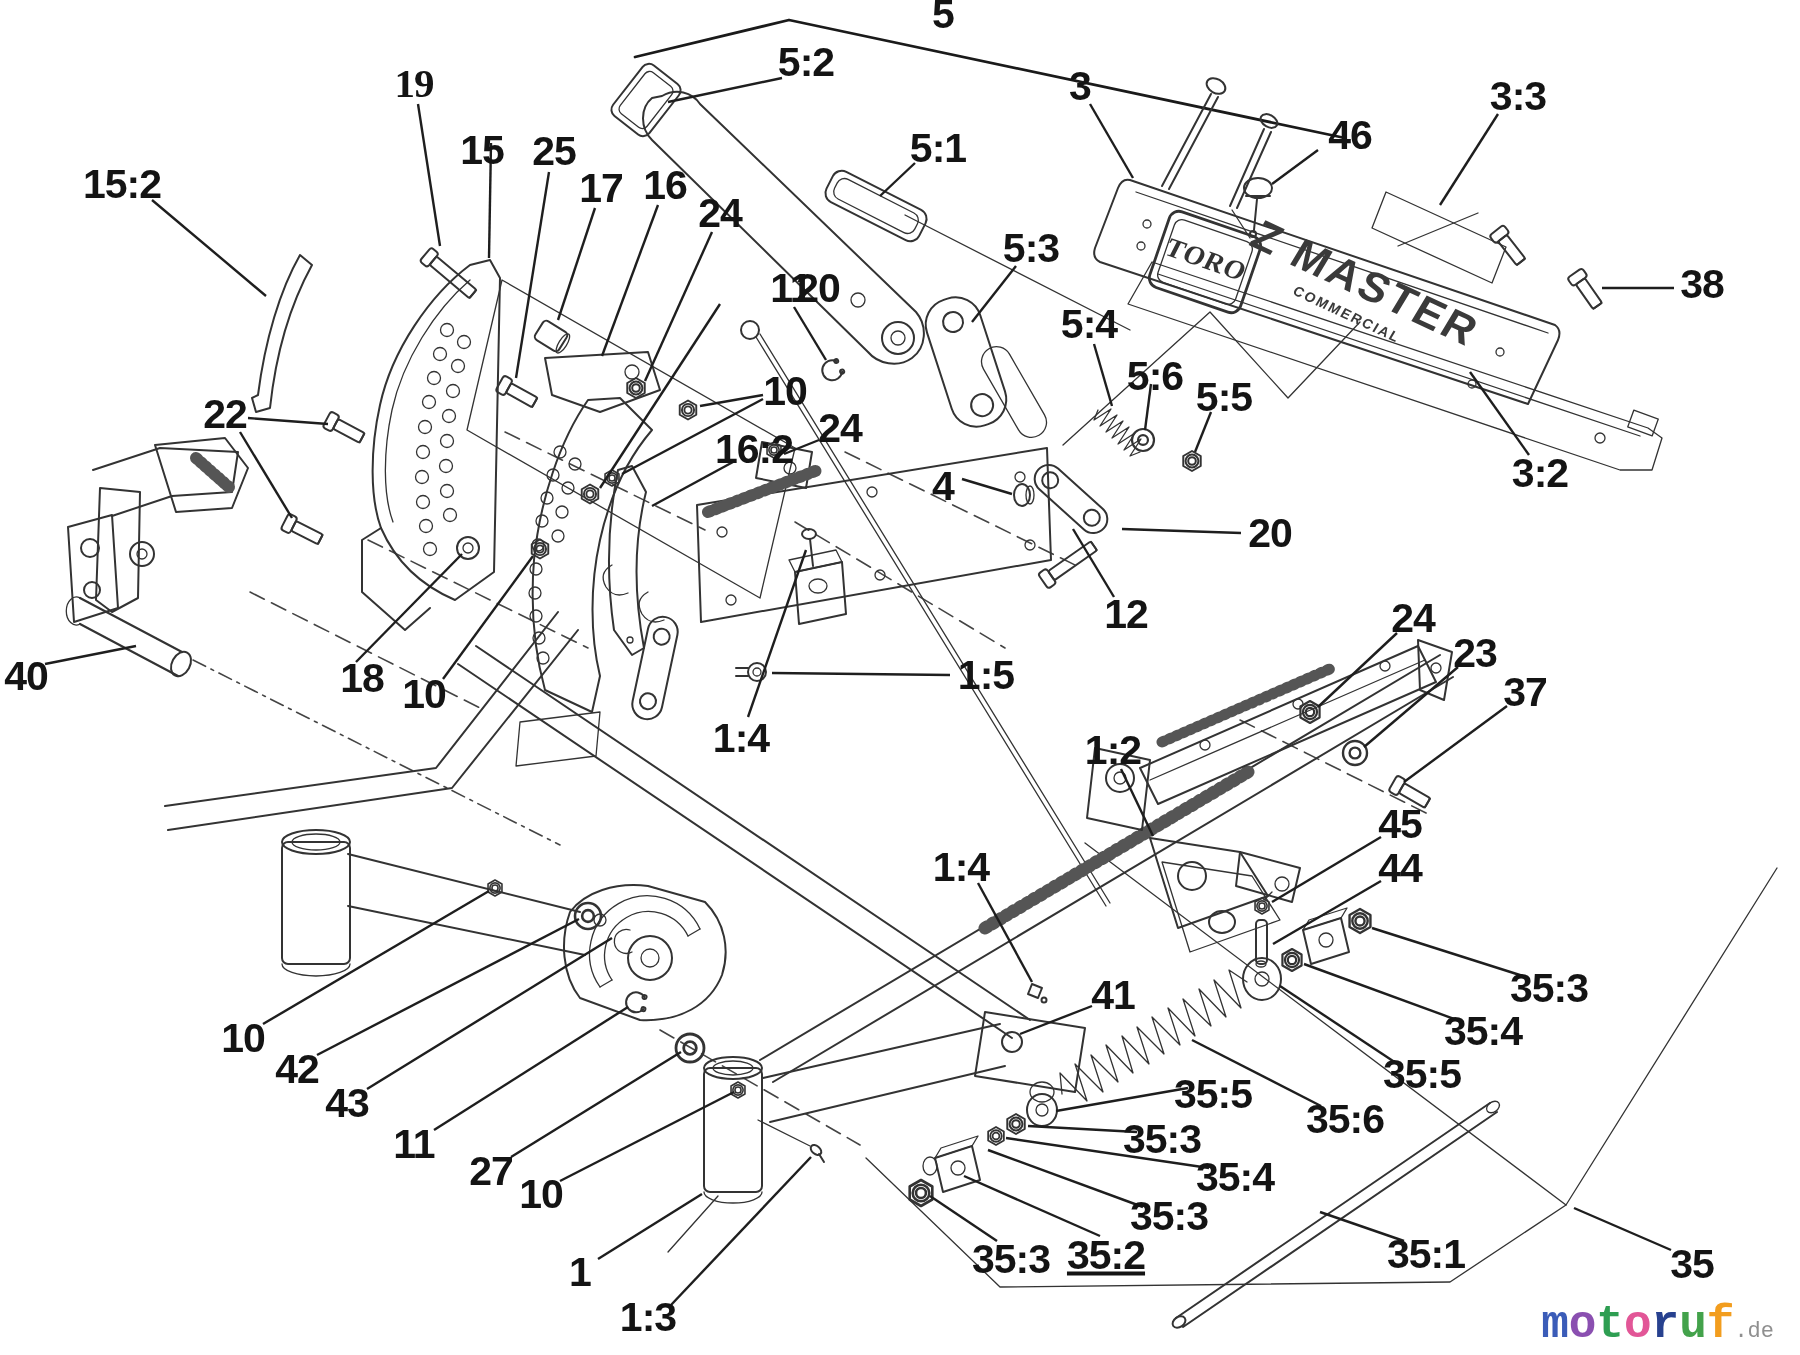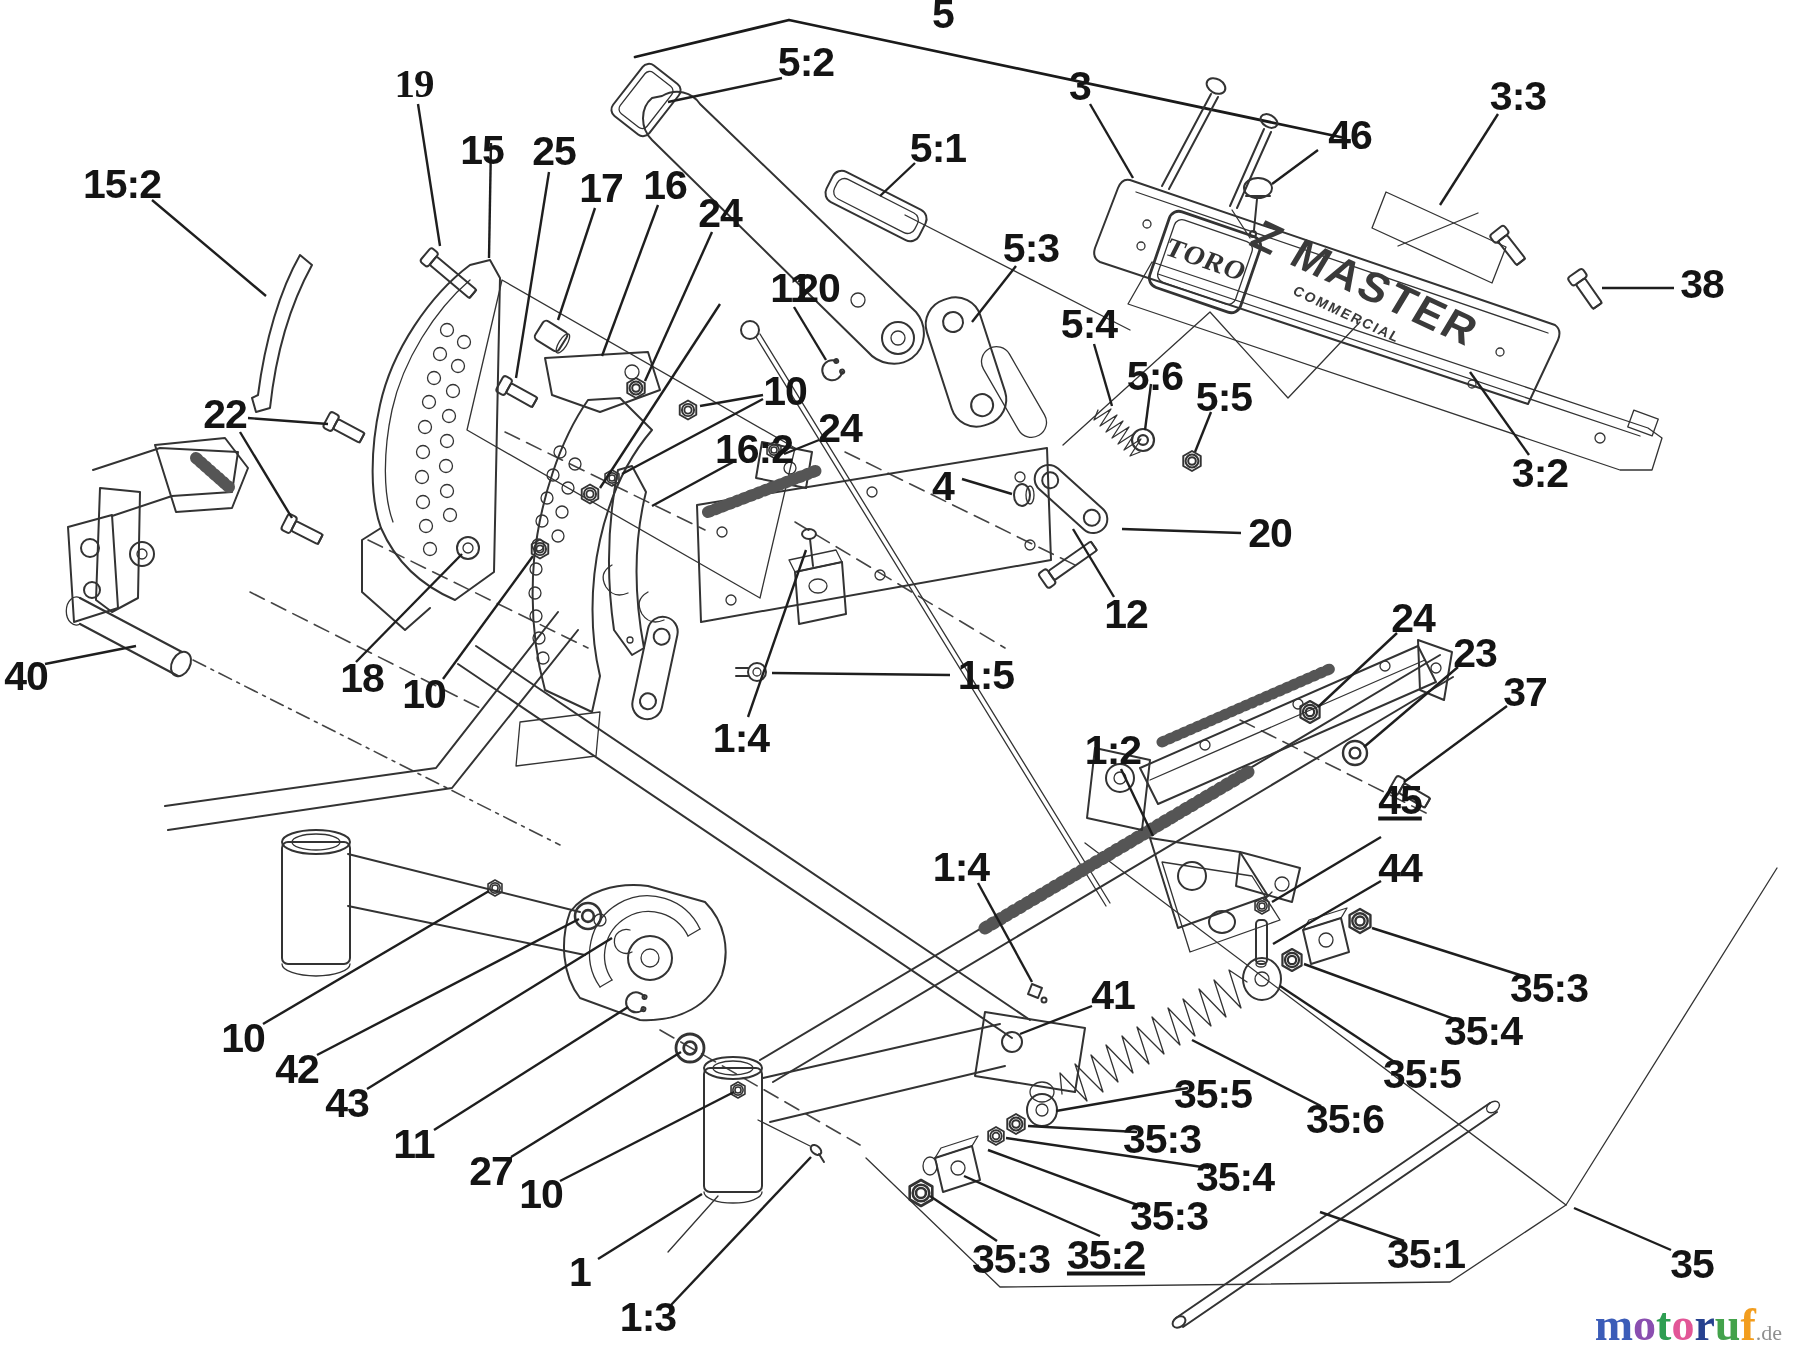--- a/index.html
+++ b/index.html
@@ -4,21 +4,21 @@
 <style>
   html,body{margin:0;padding:0;background:#e8e8e8;}
   #stage{position:relative;width:1800px;height:1355px;background:#ffffff;overflow:hidden;
          font-family:"Liberation Sans",sans-serif;}
   #art,#leader-svg{position:absolute;left:0;top:0;width:1800px;height:1355px;}
   #art{stroke:#333;fill:none;stroke-width:2;stroke-linejoin:round;stroke-linecap:round;}
   #callout-layer{position:absolute;left:0;top:0;width:100%;height:100%;}
   .callout{position:absolute;transform:translate(-50%,-50%);font-weight:700;font-size:41px;
            color:#141414;letter-spacing:-1px;white-space:nowrap;line-height:1;}
   .leader{stroke:#1e1e1e;stroke-width:2.4;}
-  #watermark{position:absolute;right:18px;bottom:4px;font-family:Liberation Serif, serif;
+  #watermark{position:absolute;right:26px;bottom:4px;font-family:Liberation Mono, monospace;
              font-weight:700;font-size:46px;letter-spacing:0;}
   #watermark .de{font-size:22px;font-weight:400;}
   .hatch{stroke:#555;}
   .dash{stroke-dasharray:16 8;stroke-width:1.6;stroke:#444;}
   .dashdot{stroke-dasharray:14 6 3 6;stroke-width:1.6;stroke:#444;}
   .thin{stroke-width:1.3;}
   .thick{stroke-width:2.8;}
   .dk{stroke:#1a1a1a;}
 </style>
 </head>
@@ -535,21 +535,21 @@
       <div class="callout" style="left: 1126px; top: 614px;">12</div>
       <div class="callout" style="left: 26px; top: 676px;">40</div>
       <div class="callout" style="left: 338px; top: 678px; margin-left: 24px;">18</div>
       <div class="callout" style="left: 424px; top: 694px;">10</div>
       <div class="callout" style="left: 741px; top: 738px;">1:4</div>
       <div class="callout" style="left: 986px; top: 675px;">1:5</div>
       <div class="callout" style="left: 1413px; top: 618px;">24</div>
       <div class="callout" style="left: 1475px; top: 653px;">23</div>
       <div class="callout" style="left: 1525px; top: 692px;">37</div>
       <div class="callout" style="left: 1113px; top: 750px;">1:2</div>
-      <div class="callout" style="left: 1400px; top: 800px; text-decoration: underline;">45</div>
+      <div class="callout" style="left: 1400px; top: 824px;">45</div>
       <div class="callout" style="left: 1400px; top: 868px;">44</div>
       <div class="callout" style="left: 961px; top: 867px;">1:4</div>
       <div class="callout" style="left: 1113px; top: 995px;">41</div>
       <div class="callout" style="left: 1549px; top: 988px;">35:3</div>
       <div class="callout" style="left: 1483px; top: 1031px;">35:4</div>
       <div class="callout" style="left: 1422px; top: 1074px;">35:5</div>
       <div class="callout" style="left: 1345px; top: 1119px; text-align: center;">35:6</div>
       <div class="callout" style="left: 243px; top: 1038px;">10</div>
       <div class="callout" style="left: 297px; top: 1069px;">42</div>
       <div class="callout" style="left: 347px; top: 1103px;">43</div>

